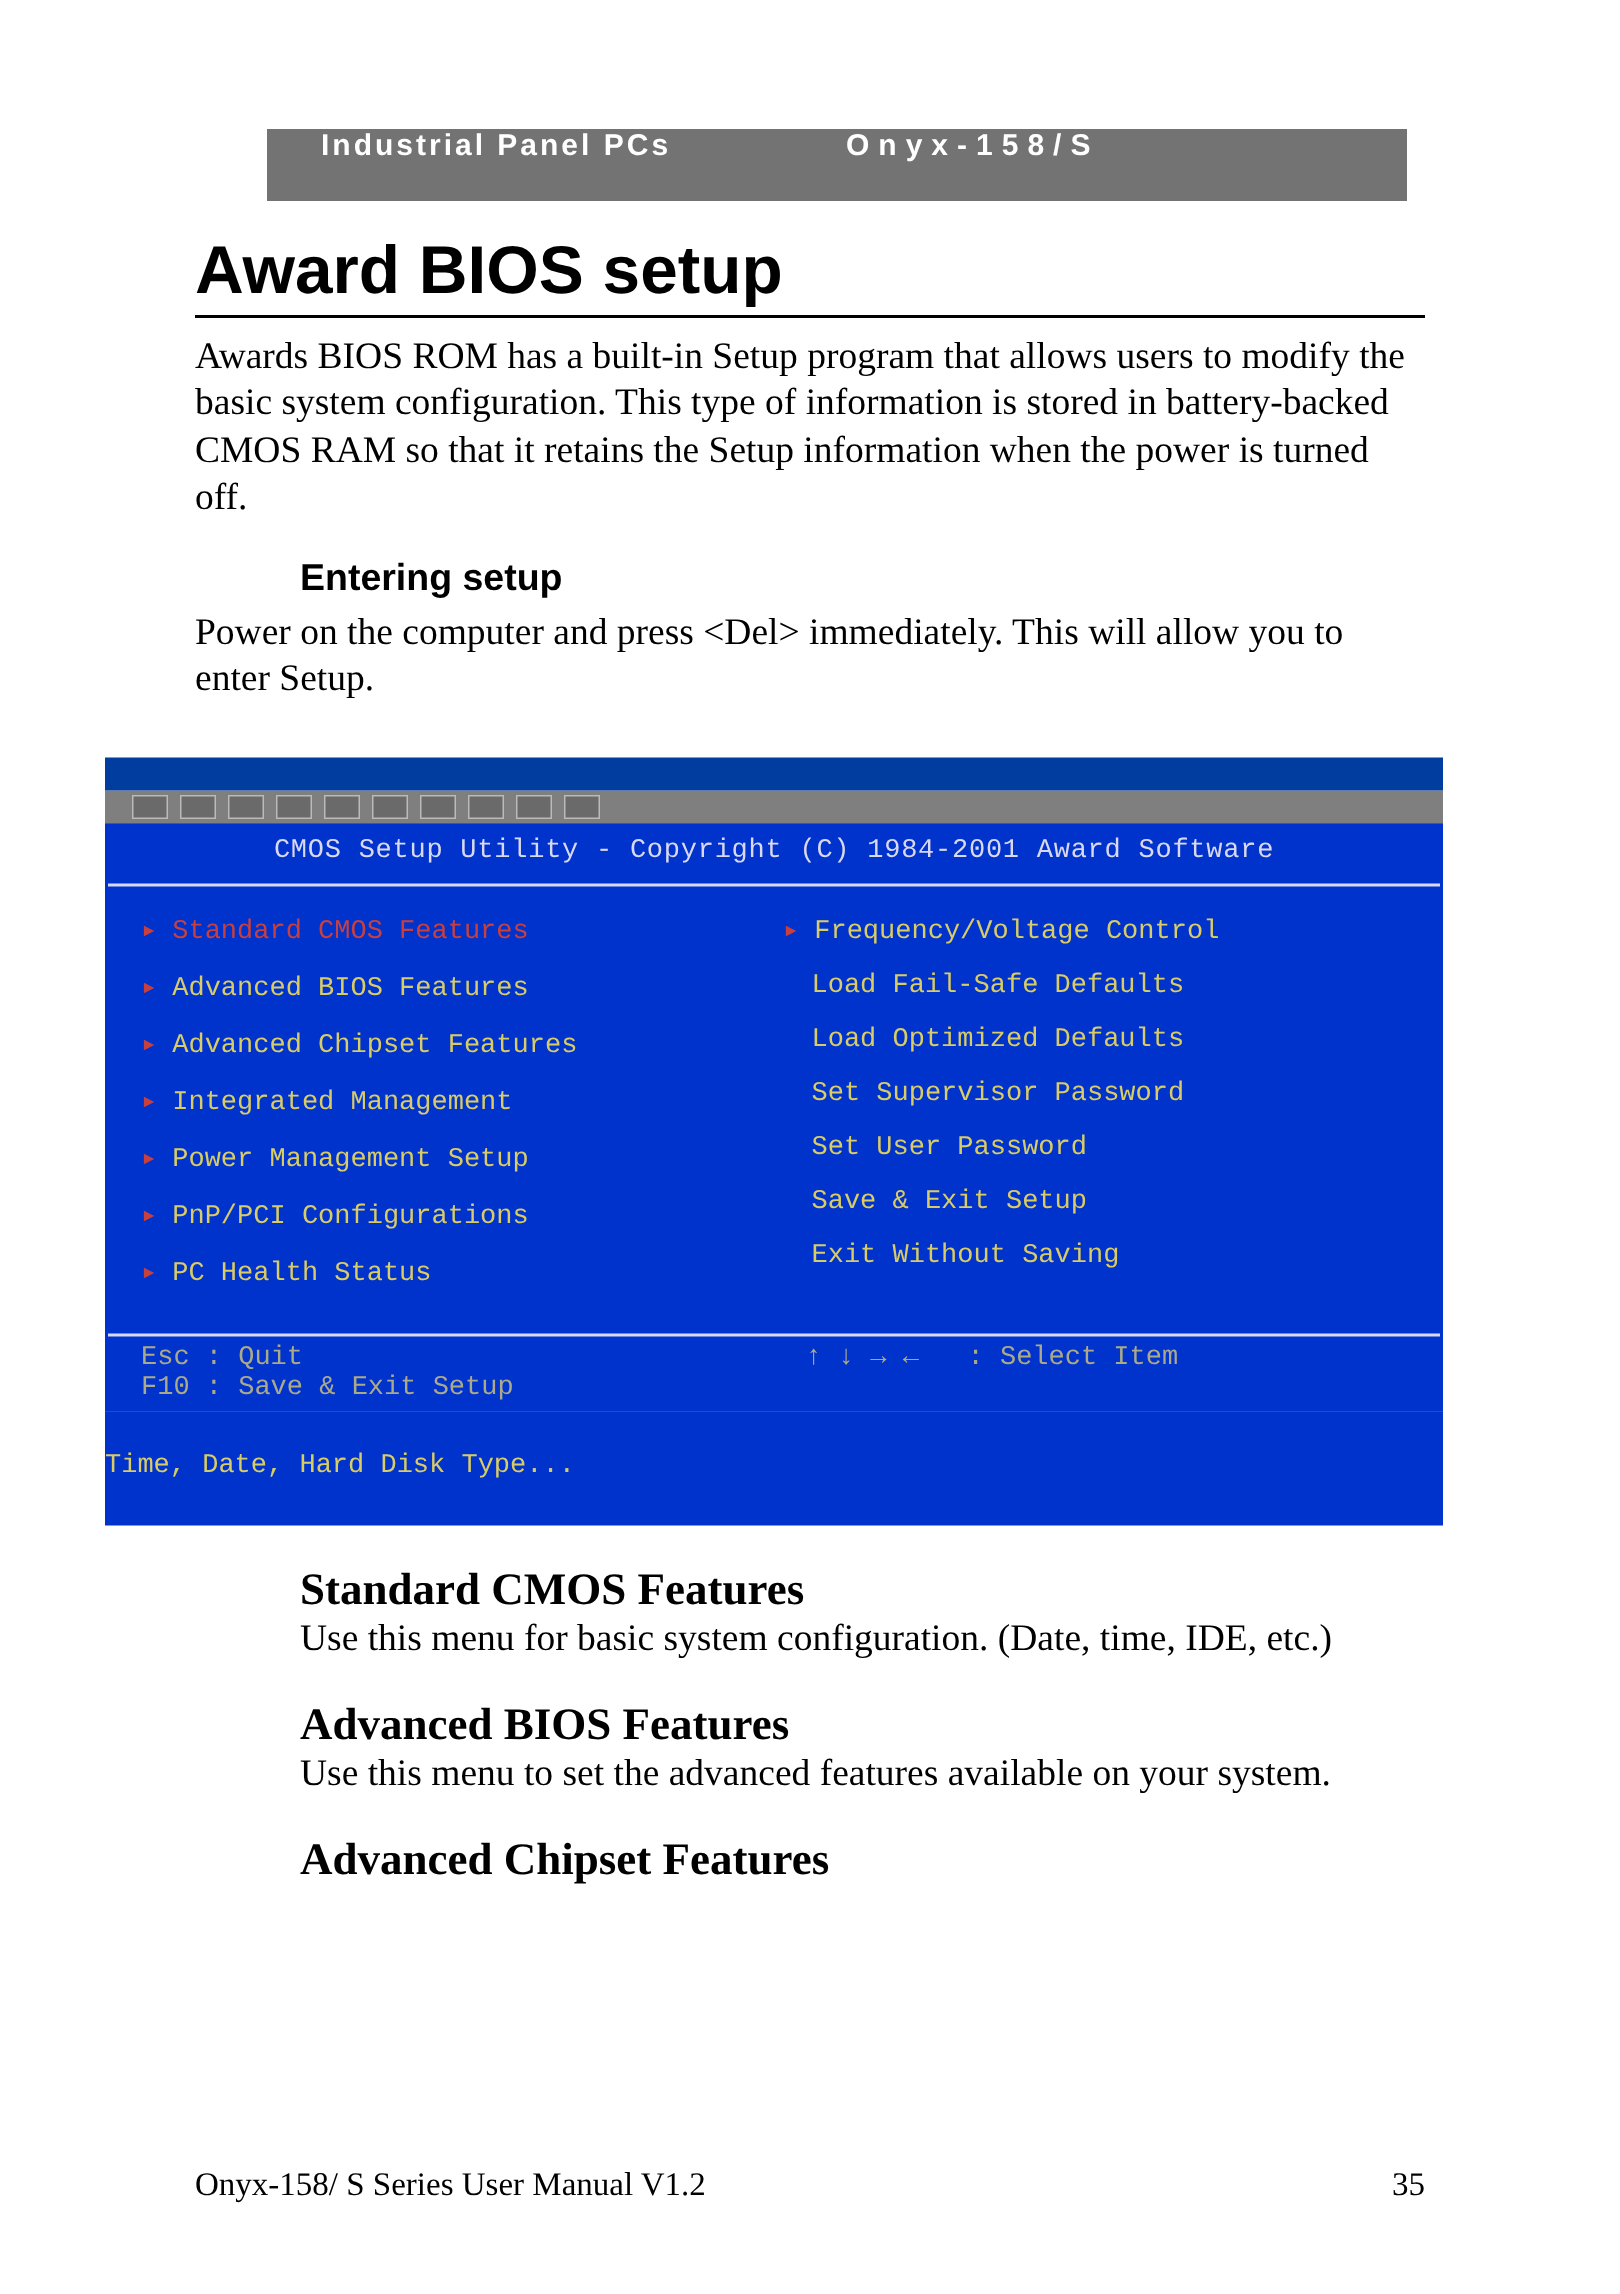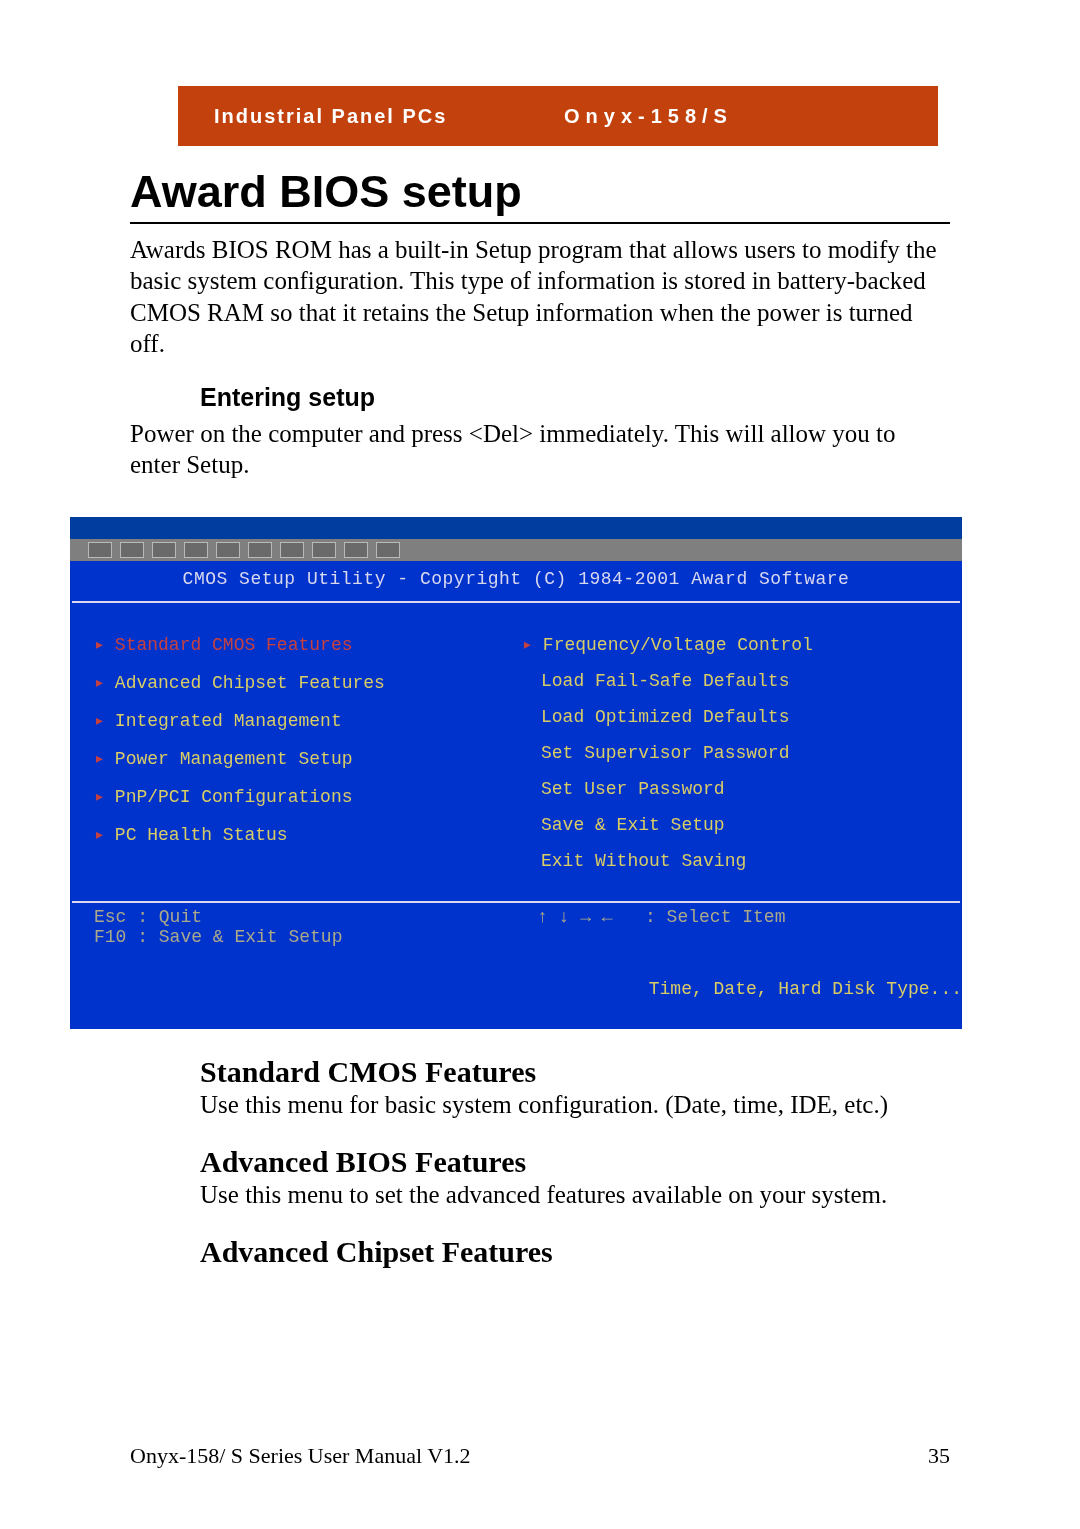--- a/index.html
+++ b/index.html
@@ -9,24 +9,24 @@
     height: 1529px;
     font-family: "Times New Roman", Times, serif;
     color: #000;
     position: relative;
   }
   .page {
     padding: 86px 130px 60px 130px;
   }
   .header-bar {
     width: 760px;
-    height: 60px;
-    background: #c2410c;
-    display: flex;
-    align-items: center;
+    height: 48px;
+    background: #737373;
+    display: flex;
+    align-items: flex-start;
     margin-bottom: 20px;
     margin-left: 48px;
   }
   .header-left {
     width: 290px;
     padding-left: 36px;
     color: #fff;
     font-family: Arial, Helvetica, sans-serif;
     font-weight: bold;
     letter-spacing: 2px;
@@ -105,21 +105,21 @@
     letter-spacing: 0.5px;
   }
   .bios-cols {
     display: flex;
     padding: 18px 10px 14px 22px;
   }
   .bios-col {
     flex: 1;
   }
   .bios-item {
-    margin: 12px 0 16px 0;
+    margin: 0 0 16px 0;
     color: #d8cc66;
     white-space: nowrap;
   }
   .bios-item.selected {
     color: #c74040;
   }
   .bullet {
     color: #c74040;
     margin-right: 10px;
   }
@@ -138,21 +138,21 @@
   .bios-keys .left {
     flex: 1;
     white-space: pre;
   }
   .bios-keys .right {
     flex: 1;
     white-space: pre;
     padding-left: 30px;
   }
   .bios-hint {
-    text-align: right;
+    text-align: left;
     color: #d8cc66;
     padding: 26px 0 30px 0;
     font-family: "Courier New", monospace;
     font-size: 18px;
   }
   h2.section {
     font-family: "Times New Roman", Times, serif;
     font-weight: bold;
     font-size: 30px;
     margin: 26px 0 2px 70px;
@@ -204,20 +204,21 @@
       <span class="tool-ico"></span>
       <span class="tool-ico"></span>
       <span class="tool-ico"></span>
       <span class="tool-ico"></span>
     </div>
     <div class="bios-body">
       <div class="bios-heading">CMOS Setup Utility - Copyright (C) 1984-2001 Award Software</div>
       <div class="bios-cols">
         <div class="bios-col" id="bios-left">
             <div class="bios-item selected"><span class="bullet">▸</span><span>Standard CMOS Features</span></div>
+            <div class="bios-item"><span class="bullet">▸</span><span>Advanced BIOS Features</span></div>
             <div class="bios-item"><span class="bullet">▸</span><span>Advanced Chipset Features</span></div>
             <div class="bios-item"><span class="bullet">▸</span><span>Integrated Management</span></div>
             <div class="bios-item"><span class="bullet">▸</span><span>Power Management Setup</span></div>
             <div class="bios-item"><span class="bullet">▸</span><span>PnP/PCI Configurations</span></div>
             <div class="bios-item"><span class="bullet">▸</span><span>PC Health Status</span></div>
           </div>
         <div class="bios-col" id="bios-right">
             <div class="bios-item"><span class="bullet">▸</span><span>Frequency/Voltage Control</span></div>
             <div class="bios-item"><span class="nobullet"> </span><span>Load Fail-Safe Defaults</span></div>
             <div class="bios-item"><span class="nobullet"> </span><span>Load Optimized Defaults</span></div>

